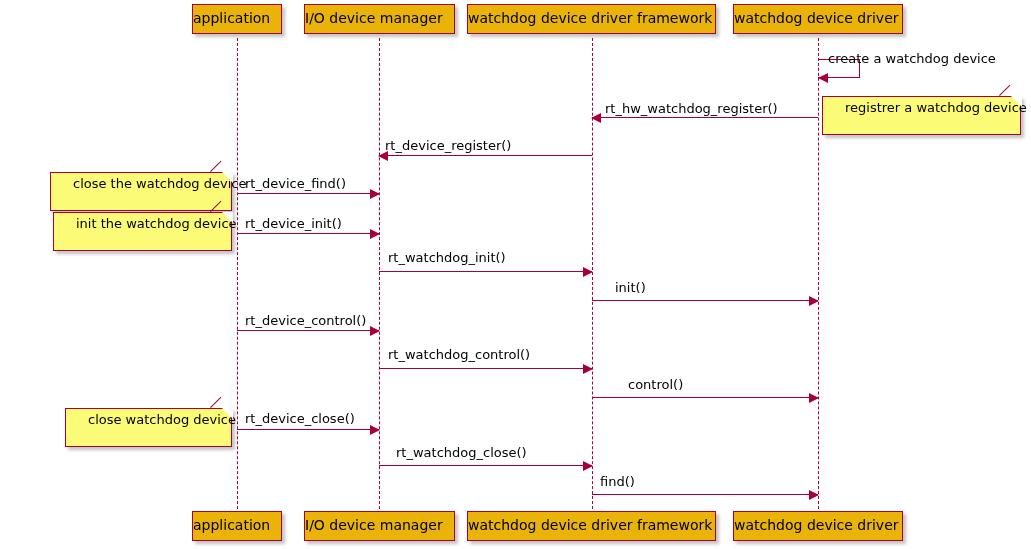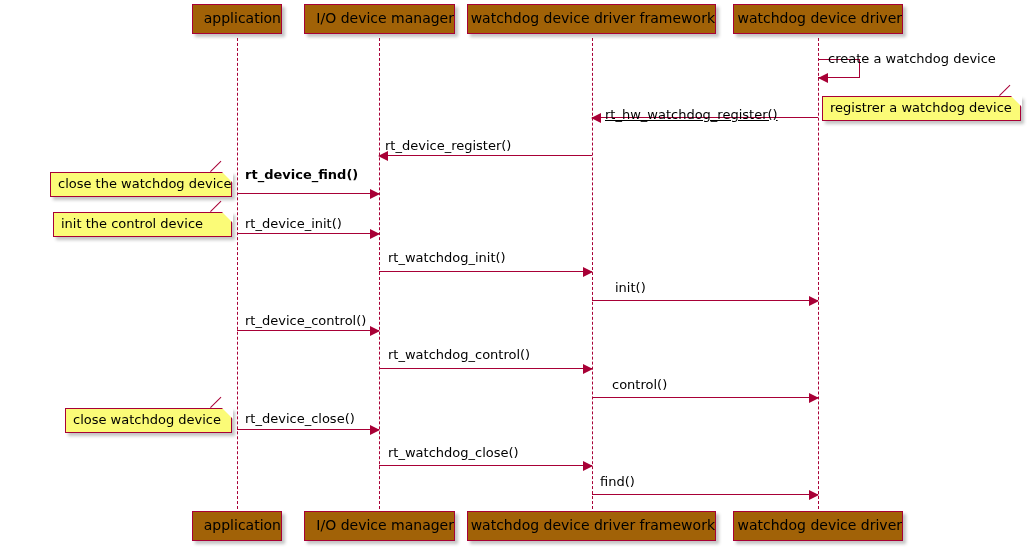--- a/index.html
+++ b/index.html
@@ -25,25 +25,25 @@
     width: 0;
     border-left: 1px dashed #A80036;
     top: 38px;
     height: 471px;
   }
 
   
   .participant {
     position: absolute;
     box-sizing: border-box;
-    background: #a16207;
+    background: #eab308;
     border: 1.5px solid #A80036;
     height: 30px;
     line-height: 27px;
-    text-align: right;
+    text-align: left;
     font-size: 14px;
     color: #000000;
     white-space: nowrap;
     box-shadow: 3px 3px 3px rgba(40, 40, 40, 0.28);
   }
 
   
   .msg {
     position: absolute;
     height: 0;
@@ -81,23 +81,23 @@
     border-left: none;
     height: 19px;
   }
 
   
   .note {
     position: absolute;
     box-sizing: border-box;
     background: #FBFB77;
     border: 1.5px solid #A80036;
-    height: 25px;
+    height: 39px;
     line-height: 22px;
-    padding-left: 7px;
+    padding-left: 22px;
     padding-right: 16px;
     font-size: 13px;
     color: #000000;
     white-space: nowrap;
     box-shadow: 3px 3px 3px rgba(40, 40, 40, 0.28);
   }
   .note .fold {
     position: absolute;
     top: -1.5px;
     right: -1.5px;
@@ -132,29 +132,29 @@
     <div class="participant" style="left: 192px; width: 90px; top: 511px;"><span>application</span></div>
     <div class="participant" style="left: 304px; width: 151px; top: 511px;"><span>I/O device manager</span></div>
     <div class="participant" style="left: 467px; width: 249px; top: 511px;"><span>watchdog device driver framework</span></div>
     <div class="participant" style="left: 733px; width: 170px; top: 511px;"><span>watchdog device driver</span></div>
     <div class="selfmsg" style="left: 818px; top: 59px; width: 42px;"></div>
     <div class="arrowhead left" style="position: absolute; left: 818px; top: 73px; border-top: 5px solid transparent; border-right: 10px solid rgb(168, 0, 54); border-bottom: 5px solid transparent; border-left: none; border-image: initial;"></div>
     <div class="msg-label" style="left: 828px; top: 52px;">create a watchdog device</div>
     <div class="msg" style="left: 592px; width: 226px; top: 117px;">
       <div class="arrowhead left"></div>
     </div>
-    <div class="msg-label" style="left: 605px; top: 108px; text-decoration: underline;">rt_hw_watchdog_register()</div>
+    <div class="msg-label" style="left: 605px; top: 102px;">rt_hw_watchdog_register()</div>
     <div class="msg" style="left: 379px; width: 213px; top: 155px;">
       <div class="arrowhead left"></div>
     </div>
     <div class="msg-label" style="left: 385px; top: 139px;">rt_device_register()</div>
     <div class="msg" style="left: 237px; width: 142px; top: 193px;">
       <div class="arrowhead right"></div>
     </div>
-    <div class="msg-label" style="left: 245px; top: 168px; font-weight: bold;">rt_device_find()</div>
+    <div class="msg-label" style="left: 245px; top: 177px;">rt_device_find()</div>
     <div class="msg" style="left: 237px; width: 142px; top: 233px;">
       <div class="arrowhead right"></div>
     </div>
     <div class="msg-label" style="left: 245px; top: 217px;">rt_device_init()</div>
     <div class="msg" style="left: 379px; width: 213px; top: 271px;">
       <div class="arrowhead right"></div>
     </div>
     <div class="msg-label" style="left: 388px; top: 251px;">rt_watchdog_init()</div>
     <div class="msg" style="left: 592px; width: 226px; top: 300px;">
       <div class="arrowhead right"></div>
@@ -164,30 +164,30 @@
       <div class="arrowhead right"></div>
     </div>
     <div class="msg-label" style="left: 245px; top: 314px;">rt_device_control()</div>
     <div class="msg" style="left: 379px; width: 213px; top: 368px;">
       <div class="arrowhead right"></div>
     </div>
     <div class="msg-label" style="left: 388px; top: 348px;">rt_watchdog_control()</div>
     <div class="msg" style="left: 592px; width: 226px; top: 397px;">
       <div class="arrowhead right"></div>
     </div>
-    <div class="msg-label" style="left: 612px; top: 378px;">control()</div>
+    <div class="msg-label" style="left: 628px; top: 378px;">control()</div>
     <div class="msg" style="left: 237px; width: 142px; top: 429px;">
       <div class="arrowhead right"></div>
     </div>
     <div class="msg-label" style="left: 245px; top: 412px;">rt_device_close()</div>
     <div class="msg" style="left: 379px; width: 213px; top: 465px;">
       <div class="arrowhead right"></div>
     </div>
-    <div class="msg-label" style="left: 388px; top: 446px;">rt_watchdog_close()</div>
+    <div class="msg-label" style="left: 396px; top: 446px;">rt_watchdog_close()</div>
     <div class="msg" style="left: 592px; width: 226px; top: 494px;">
       <div class="arrowhead right"></div>
     </div>
     <div class="msg-label" style="left: 600px; top: 475px;">find()</div>
     <div class="note" style="left: 822px; top: 96px; width: 199px;"><span>registrer a watchdog device</span><span class="fold"></span><span class="fold-line"></span></div>
     <div class="note" style="left: 50px; top: 172px; width: 182px;"><span>close the watchdog device</span><span class="fold"></span><span class="fold-line"></span></div>
-    <div class="note" style="left: 53px; top: 212px; width: 179px;"><span>init the control device</span><span class="fold"></span><span class="fold-line"></span></div>
+    <div class="note" style="left: 53px; top: 212px; width: 179px;"><span>init the watchdog device</span><span class="fold"></span><span class="fold-line"></span></div>
     <div class="note" style="left: 65px; top: 408px; width: 167px;"><span>close watchdog device</span><span class="fold"></span><span class="fold-line"></span></div>
   </div>
 
 </body></html>

